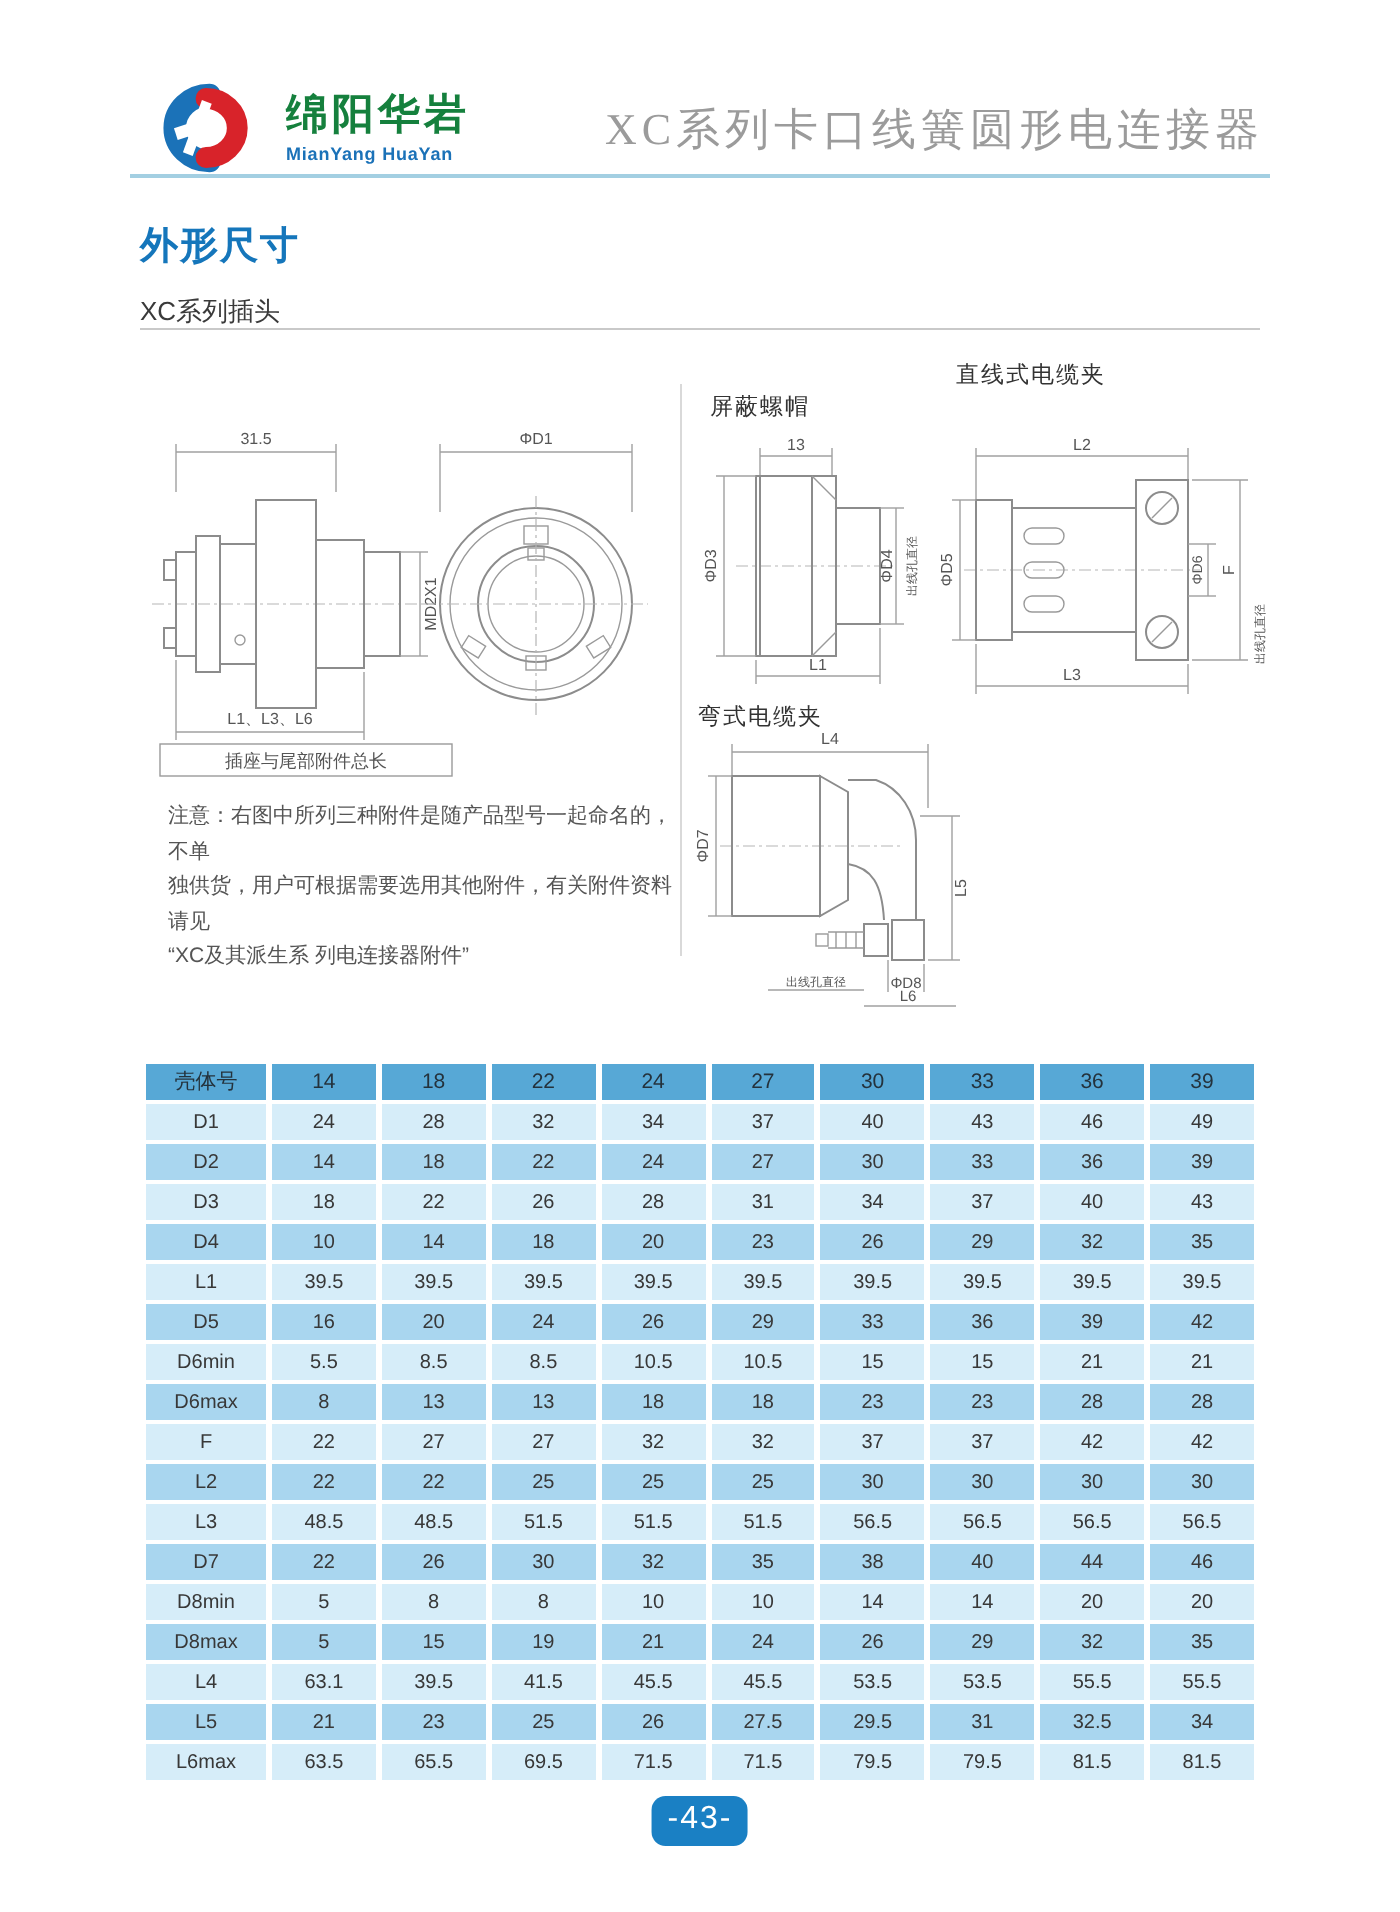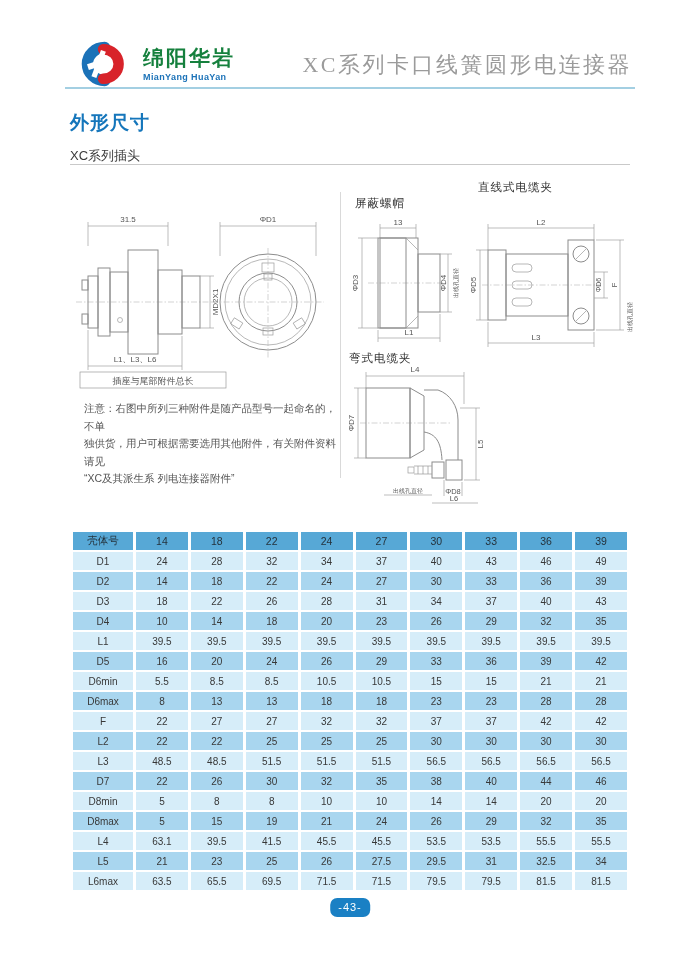--- a/index.html
+++ b/index.html
@@ -39,21 +39,21 @@
   }
   .dims-table th, .dims-table td { text-align:center; vertical-align:middle; height:18px; padding:0; font-weight:normal; }
   .dims-table th { background:#57a8d6; color:#24323c; font-size:10.5px; }
   .dims-table th:first-child { width:60px; }
   .dims-table td { font-size:10px; color:#383838; }
   .row-light td { background:#d6edf9; }
   .row-dark td { background:#a9d6ef; }
   
   .page-badge {
     position:absolute; top:898px; left:50%; transform:translateX(-50%);
-    background:#1a80c4; color:#fff; font-size:11px; letter-spacing:1px;
+    background:#1a80c4; color:#fff; font-size:16px; letter-spacing:1px;
     padding:3px 8px 4px 8px; border-radius:7px;
   }
 </style>
 </head>
 <body>
 
 <div class="page">
 
   <div class="logo-wrap">
     <svg width="66" height="46" viewBox="0 0 76 52" style="position:static">

